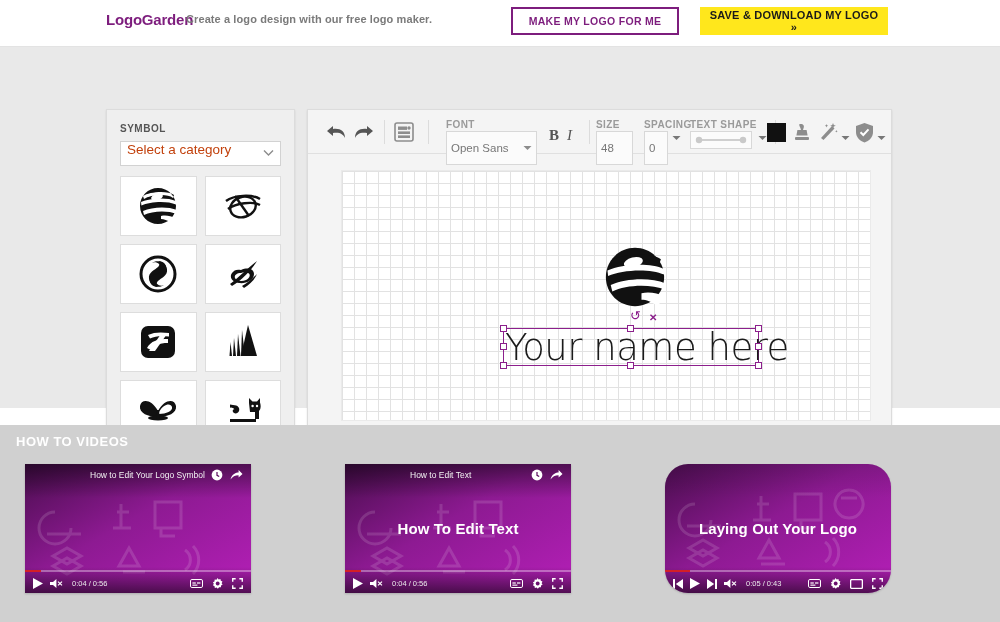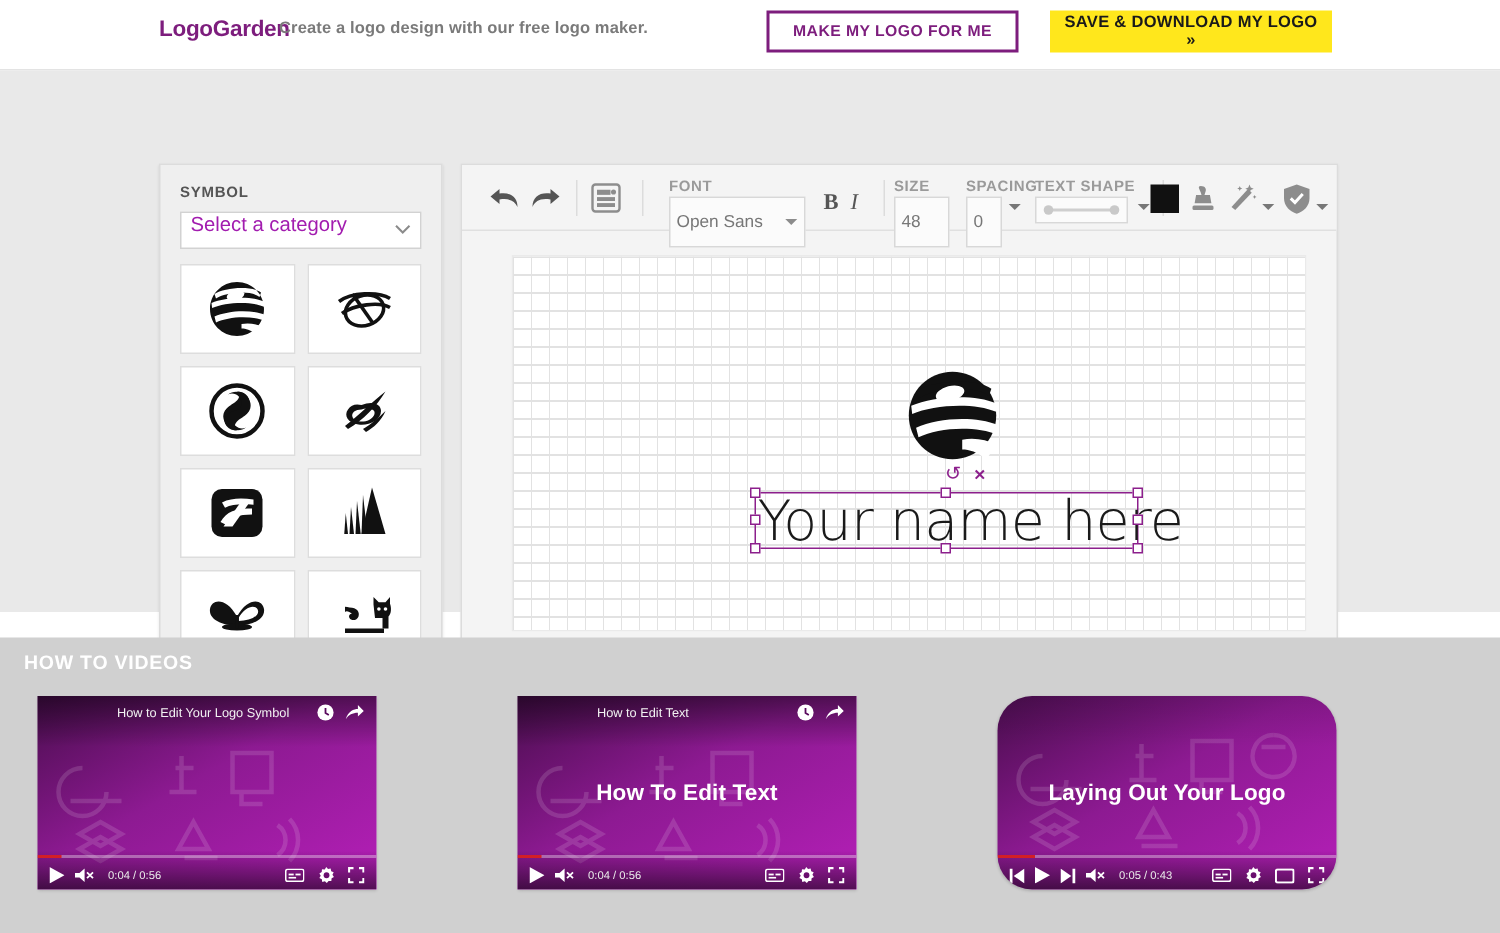--- a/index.html
+++ b/index.html
@@ -106,21 +106,21 @@
   .search-icon {
     position: absolute; right: 6px; top: 4px;
     width: 15px; height: 15px;
   }
   .select-wrap { position: relative; margin: 0 13px 10px 13px; }
   .category-select {
     width: 100%; height: 25px;
     border: 1px solid #d2d2d2;
     background: #fff;
     font-size: 13.5px;
-    color: #a21caf;
+    color: #c2410c;
     padding: 0 22px 0 6px;
     font-family: "Liberation Sans", sans-serif;
     appearance: none; -webkit-appearance: none;
     outline: none;
   }
   .chev {
     position: absolute; right: 7px; top: 8px;
     pointer-events: none;
   }
   .symbol-grid {
@@ -277,21 +277,21 @@
     box-shadow: 0 1px 2px rgba(0,0,0,0.18);
   }
   .vid.v1 { left: 25px; }
   .vid.v2 { left: 345px; }
   .vid.v3 { left: 665px; border-radius: 23px; }
   .vid-gradtop {
     position: absolute; left:0; top:0; width:100%; height: 34px;
     background: linear-gradient(to bottom, rgba(0,0,0,0.45), rgba(0,0,0,0));
   }
   .vid-title {
-    position: absolute; left: 9px; top: 6px;
+    position: absolute; left: 21px; top: 6px;
     font-size: 8.5px;
     color: #f2f2f2;
     padding-left: 44px;
   }
   .vid-topicons {
     position: absolute; right: 8px; top: 5px;
     display: flex; gap: 7px; align-items: center;
   }
   .vid-center {
     position: absolute;

